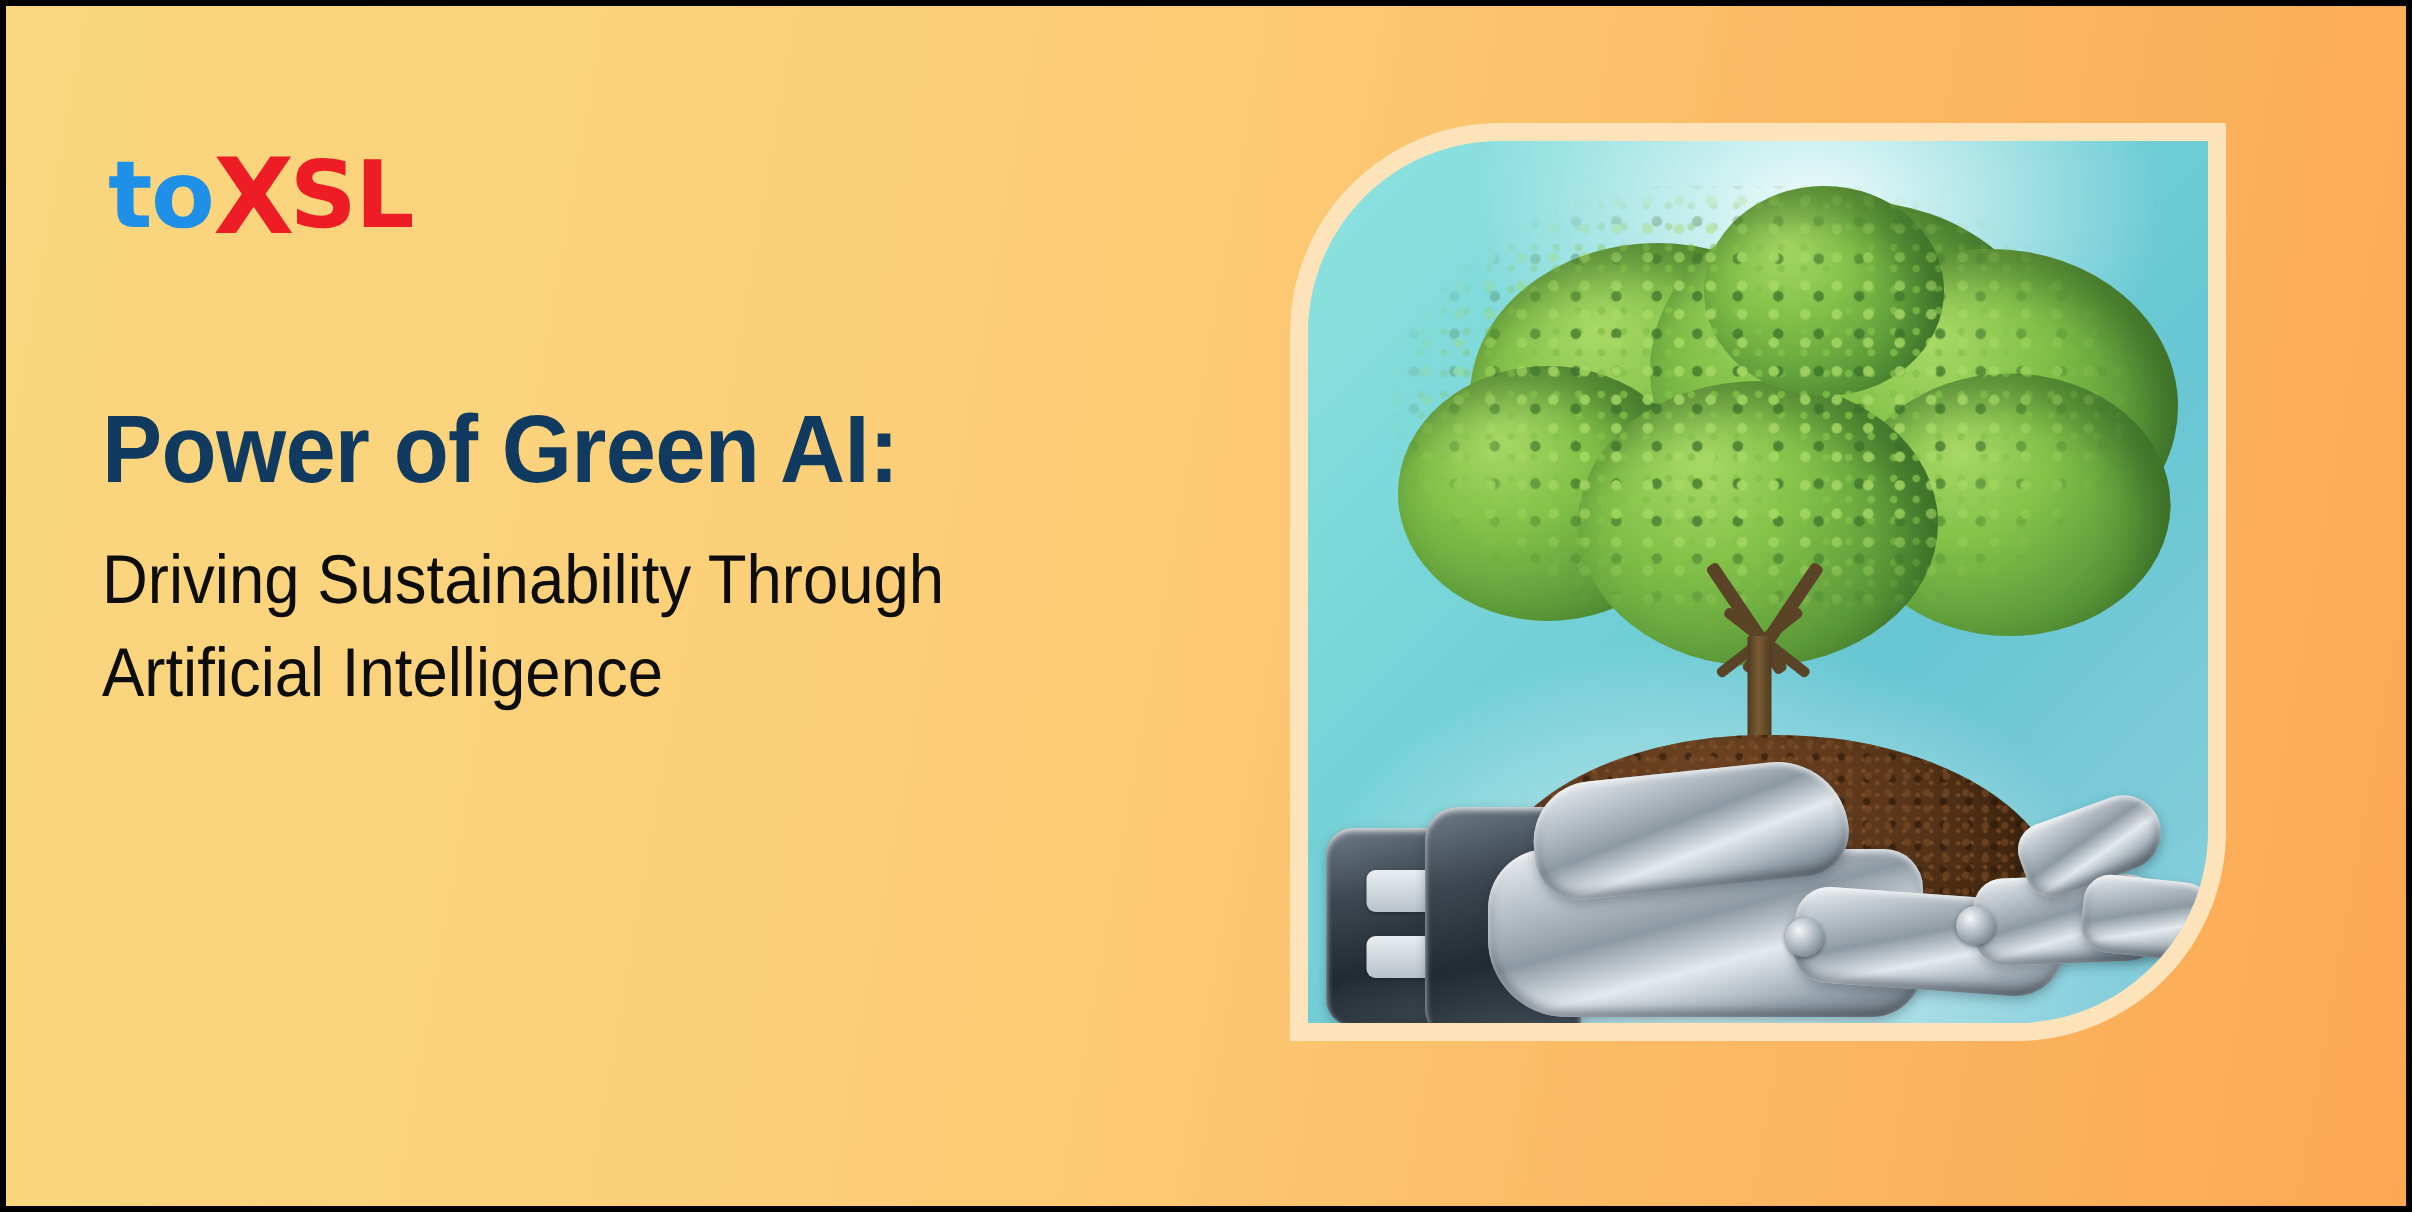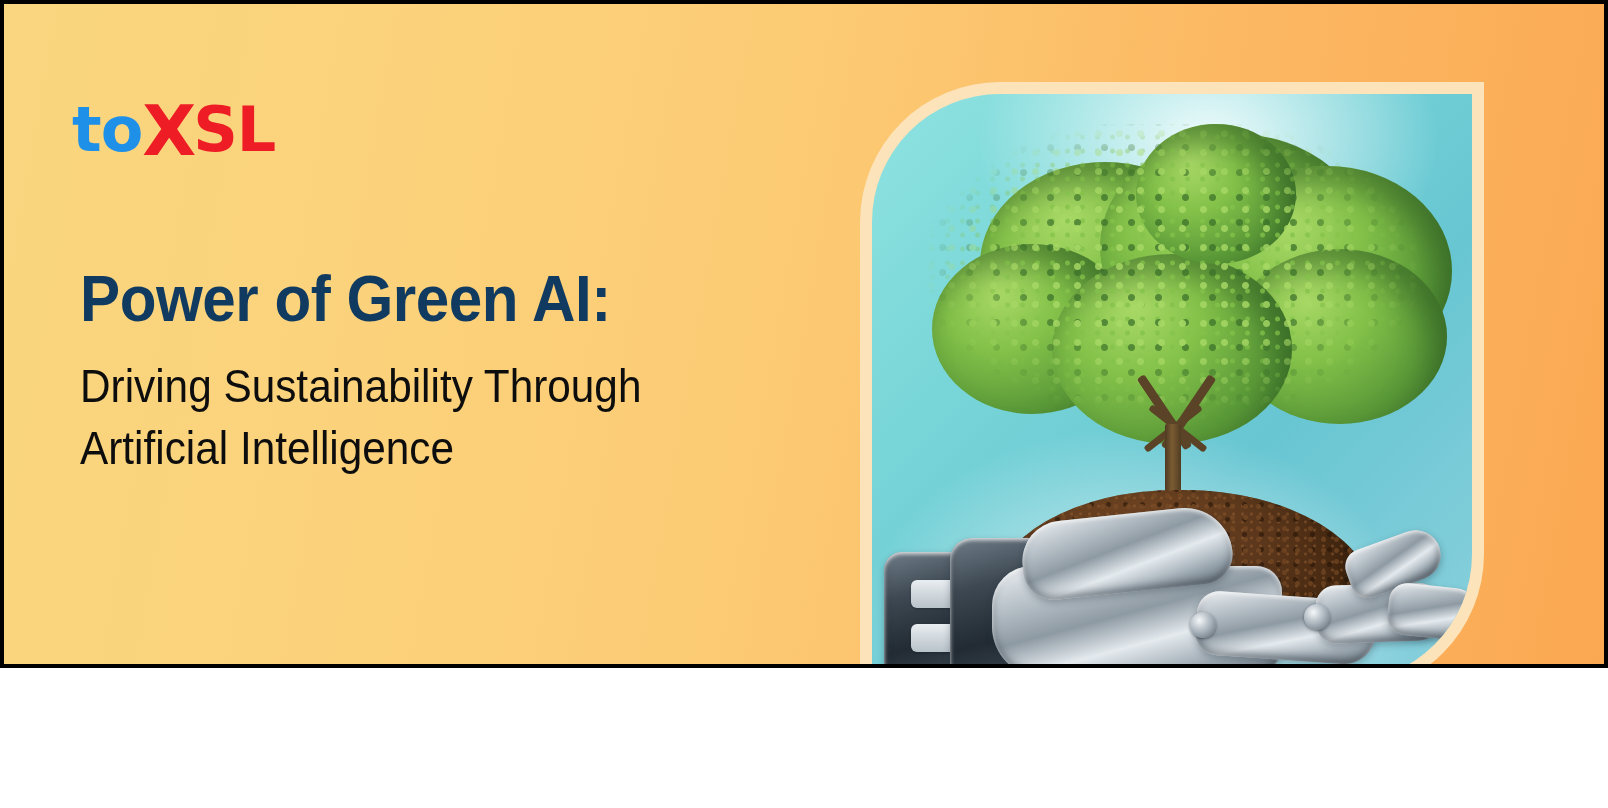--- a/index.html
+++ b/index.html
@@ -7,21 +7,21 @@
     padding: 0;
     background: #ffffff;
   }
   body {
     font-family: "Liberation Sans", sans-serif;
   }
 
   .banner {
     position: relative;
     width: 1608px;
-    height: 668px;
+    height: 808px;
     box-sizing: border-box;
     border: 4px solid #000000;
     overflow: hidden;
     background: linear-gradient(100deg,
                 #f9d67f 0%,
                 #fbd37c 22%,
                 #fccb74 48%,
                 #fcb863 72%,
                 #fba852 100%);
   }
@@ -39,21 +39,21 @@
     white-space: nowrap;
     user-select: none;
   }
   .logo-to  { color: #1f90e8; }
   .logo-x   { color: #ee1c25; font-size: 70px; position: relative; top: 4px; letter-spacing: -3px; }
   .logo-sl  { color: #ee1c25; letter-spacing: -1px; }
 
   
   .copy {
     position: absolute;
-    left: 76px;
+    left: 64px;
     top: 262px;
     width: 760px;
   }
   .headline {
     margin: 0;
     font-family: "Liberation Sans Narrow", "Liberation Sans", sans-serif;
     font-weight: 700;
     font-size: 64px;
     line-height: 1.05;
     letter-spacing: -0.5px;

